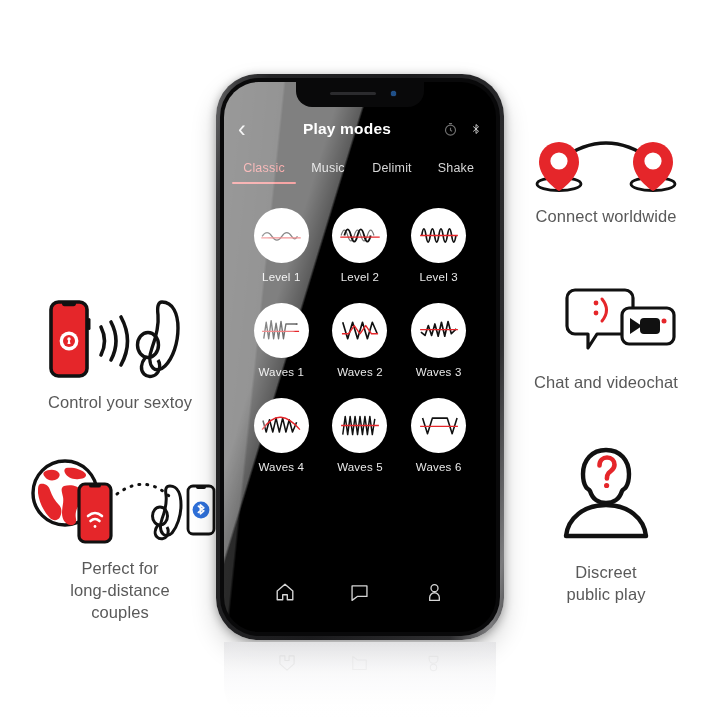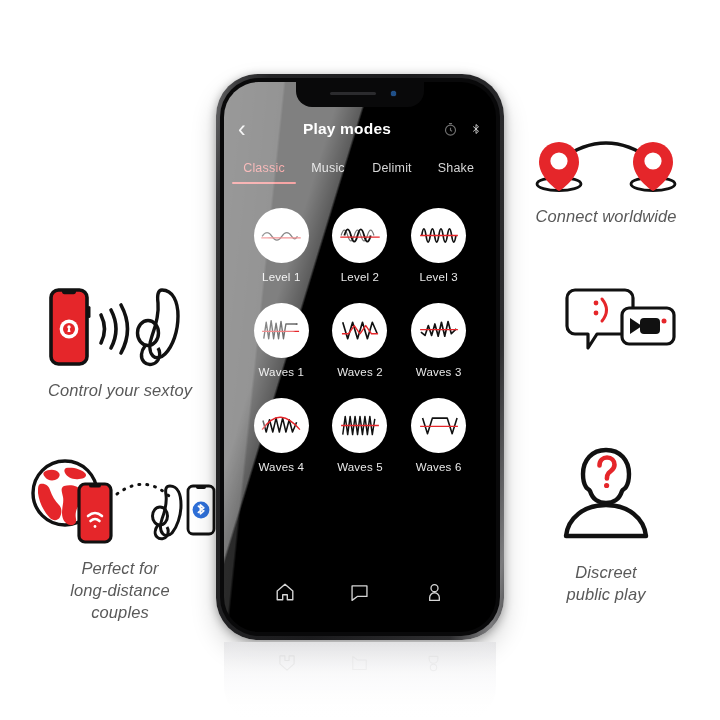--- a/index.html
+++ b/index.html
@@ -11,35 +11,34 @@
   }
   .stage { position: relative; width: 720px; height: 720px; background:#fff; }
 
   
   .feature {
     position: absolute;
     display: flex;
     flex-direction: column;
     align-items: center;
     text-align: center;
-    font-style: italic;
   }
   .feature .caption {
     color: #595959;
     font-size: 16.5px;
     line-height: 1.32;
     letter-spacing: .1px;
     font-weight: 400;
     white-space: pre-line;
   }
   .icon-box { display:flex; align-items:flex-end; justify-content:center; }
 
   
   #f-free-app      { left: 18px;  top: 104px; width: 204px; }
-  #f-control       { left: 14px;  top: 284px; width: 212px; }
+  #f-control       { left: 14px;  top: 296px; width: 212px; }
   #f-longdistance  { left: 10px;  top: 458px; width: 220px; text-align: center; }
   
   #f-connect       { left: 500px; top: 134px; width: 212px; }
   #f-chat          { left: 500px; top: 286px; width: 212px; }
   #f-discreet      { left: 506px; top: 444px; width: 200px; }
 
   #f-free-app .caption      { margin-top: 16px; }
   #f-control .caption       { margin-top: 10px; }
   #f-longdistance .caption  { margin-top: 12px; }
   #f-connect .caption       { margin-top: 10px; }
@@ -259,20 +258,21 @@
           <circle cx="66" cy="17" r="2.4"></circle>
           <circle cx="66" cy="27" r="2.4"></circle>
         </g>
         <path d="M72 13 q9 11 0 22" fill="none" stroke="#E5262A" stroke-width="3" stroke-linecap="round"></path>
         <rect x="92" y="22" width="52" height="36" rx="7" fill="#fff" stroke="#111" stroke-width="3.2"></rect>
         <path d="M100 32 v16 l12 -8 z" fill="#111"></path>
         <rect x="110" y="32" width="20" height="16" rx="4" fill="#111"></rect>
         <circle cx="134" cy="35" r="2.5" fill="#E5262A"></circle>
       </svg>
     </div>
+    <div class="caption">Chat and videochat</div>
   </div>
 
   <div class="feature" id="f-discreet">
     <div class="icon-box">
       <svg width="112" height="96" viewBox="0 0 112 96">
         <path d="M56 6 c14 0 23 10 23 24 c0 6 -1 10 -3 13 c-1 2 -3 2 -4 4 c-1 3 -3 7 -6 9 c-3 2 -7 3 -10 3 c-3 0 -7 -1 -10 -3 c-3 -2 -5 -6 -6 -9 c-1 -2 -3 -2 -4 -4 c-2 -3 -3 -7 -3 -13 c0 -14 9 -24 23 -24 z" fill="#fff" stroke="#111" stroke-width="4.4" stroke-linejoin="round"></path>
         <path d="M16 92 c2 -18 18 -31 40 -31 c22 0 38 13 40 31 z" fill="#fff" stroke="#111" stroke-width="4.4" stroke-linejoin="round"></path>
         <path d="M49.5 21.5 c0 -5 3.5 -8 7.5 -8 c4.5 0 7.5 3 7.5 7.2 c0 5 -4 6 -6 8.4 c-1.4 1.7 -1.6 3.2 -1.6 5.4" fill="none" stroke="#E5262A" stroke-width="4.6" stroke-linecap="round"></path>
         <circle cx="56.6" cy="41.5" r="2.6" fill="#E5262A"></circle>
       </svg>

